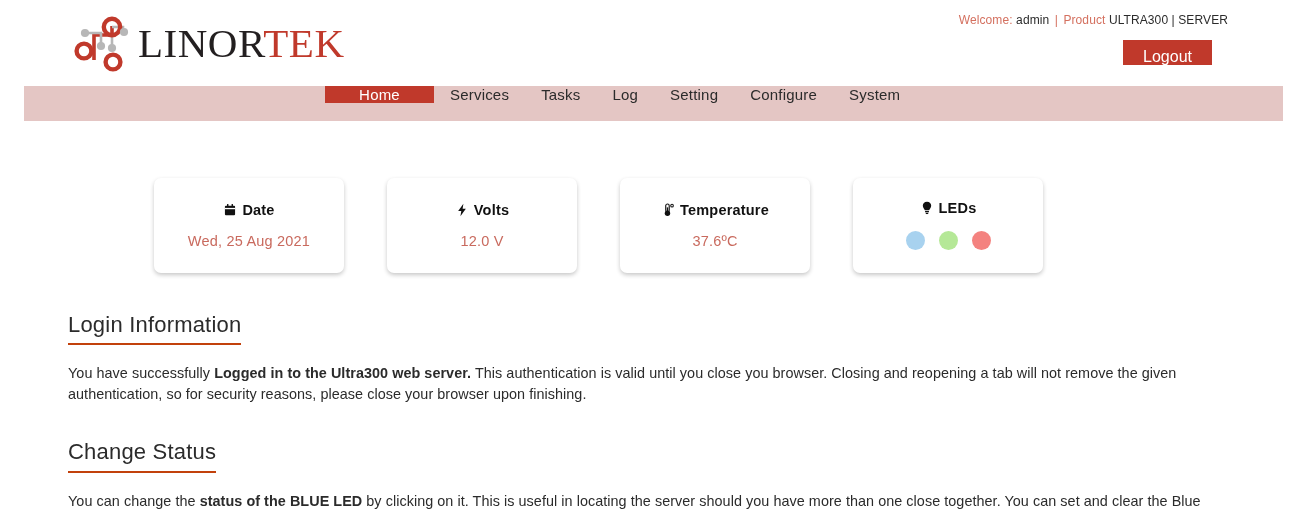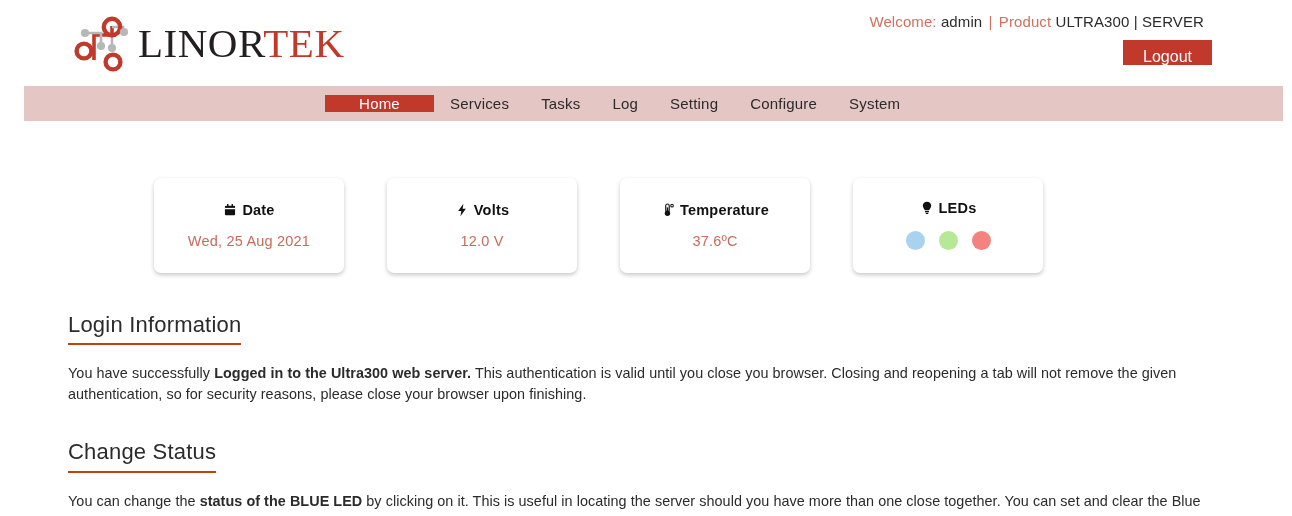--- a/index.html
+++ b/index.html
@@ -38,23 +38,23 @@
     letter-spacing: 0.5px;
     line-height: 1;
     margin-left: 4px;
     white-space: nowrap;
   }
   .logo-text .lin { color: #231f20; }
   .logo-text .tek { color: #c0392b; }
 
   .welcome-line {
     position: absolute;
-    right: 88px;
+    right: 64px;
     top: 13px;
-    font-size: 15px;
+    font-size: 12px;
     white-space: nowrap;
     letter-spacing: .1px;
   }
   .welcome-line .lbl { color: #d4705f; }
   .welcome-line .val { color: #2b2b2b; }
   .welcome-line .sep { color: #d4705f; padding: 0 2px; }
 
   .logout-btn {
     position: absolute;
     right: 80px;
@@ -71,21 +71,21 @@
 
   
   .navbar {
     position: absolute;
     left: 24px;
     top: 86px;
     width: 1259px;
     height: 35px;
     background: #e4c6c4;
     display: flex;
-    align-items: center;
+    align-items: flex-start;
   }
   .nav-spacer { width: 301px; flex: none; }
   .nav-item {
     display: flex;
     align-items: center;
     justify-content: center;
     font-size: 15px;
     color: #2b2b2b;
     padding: 0 16px;
     cursor: pointer;

